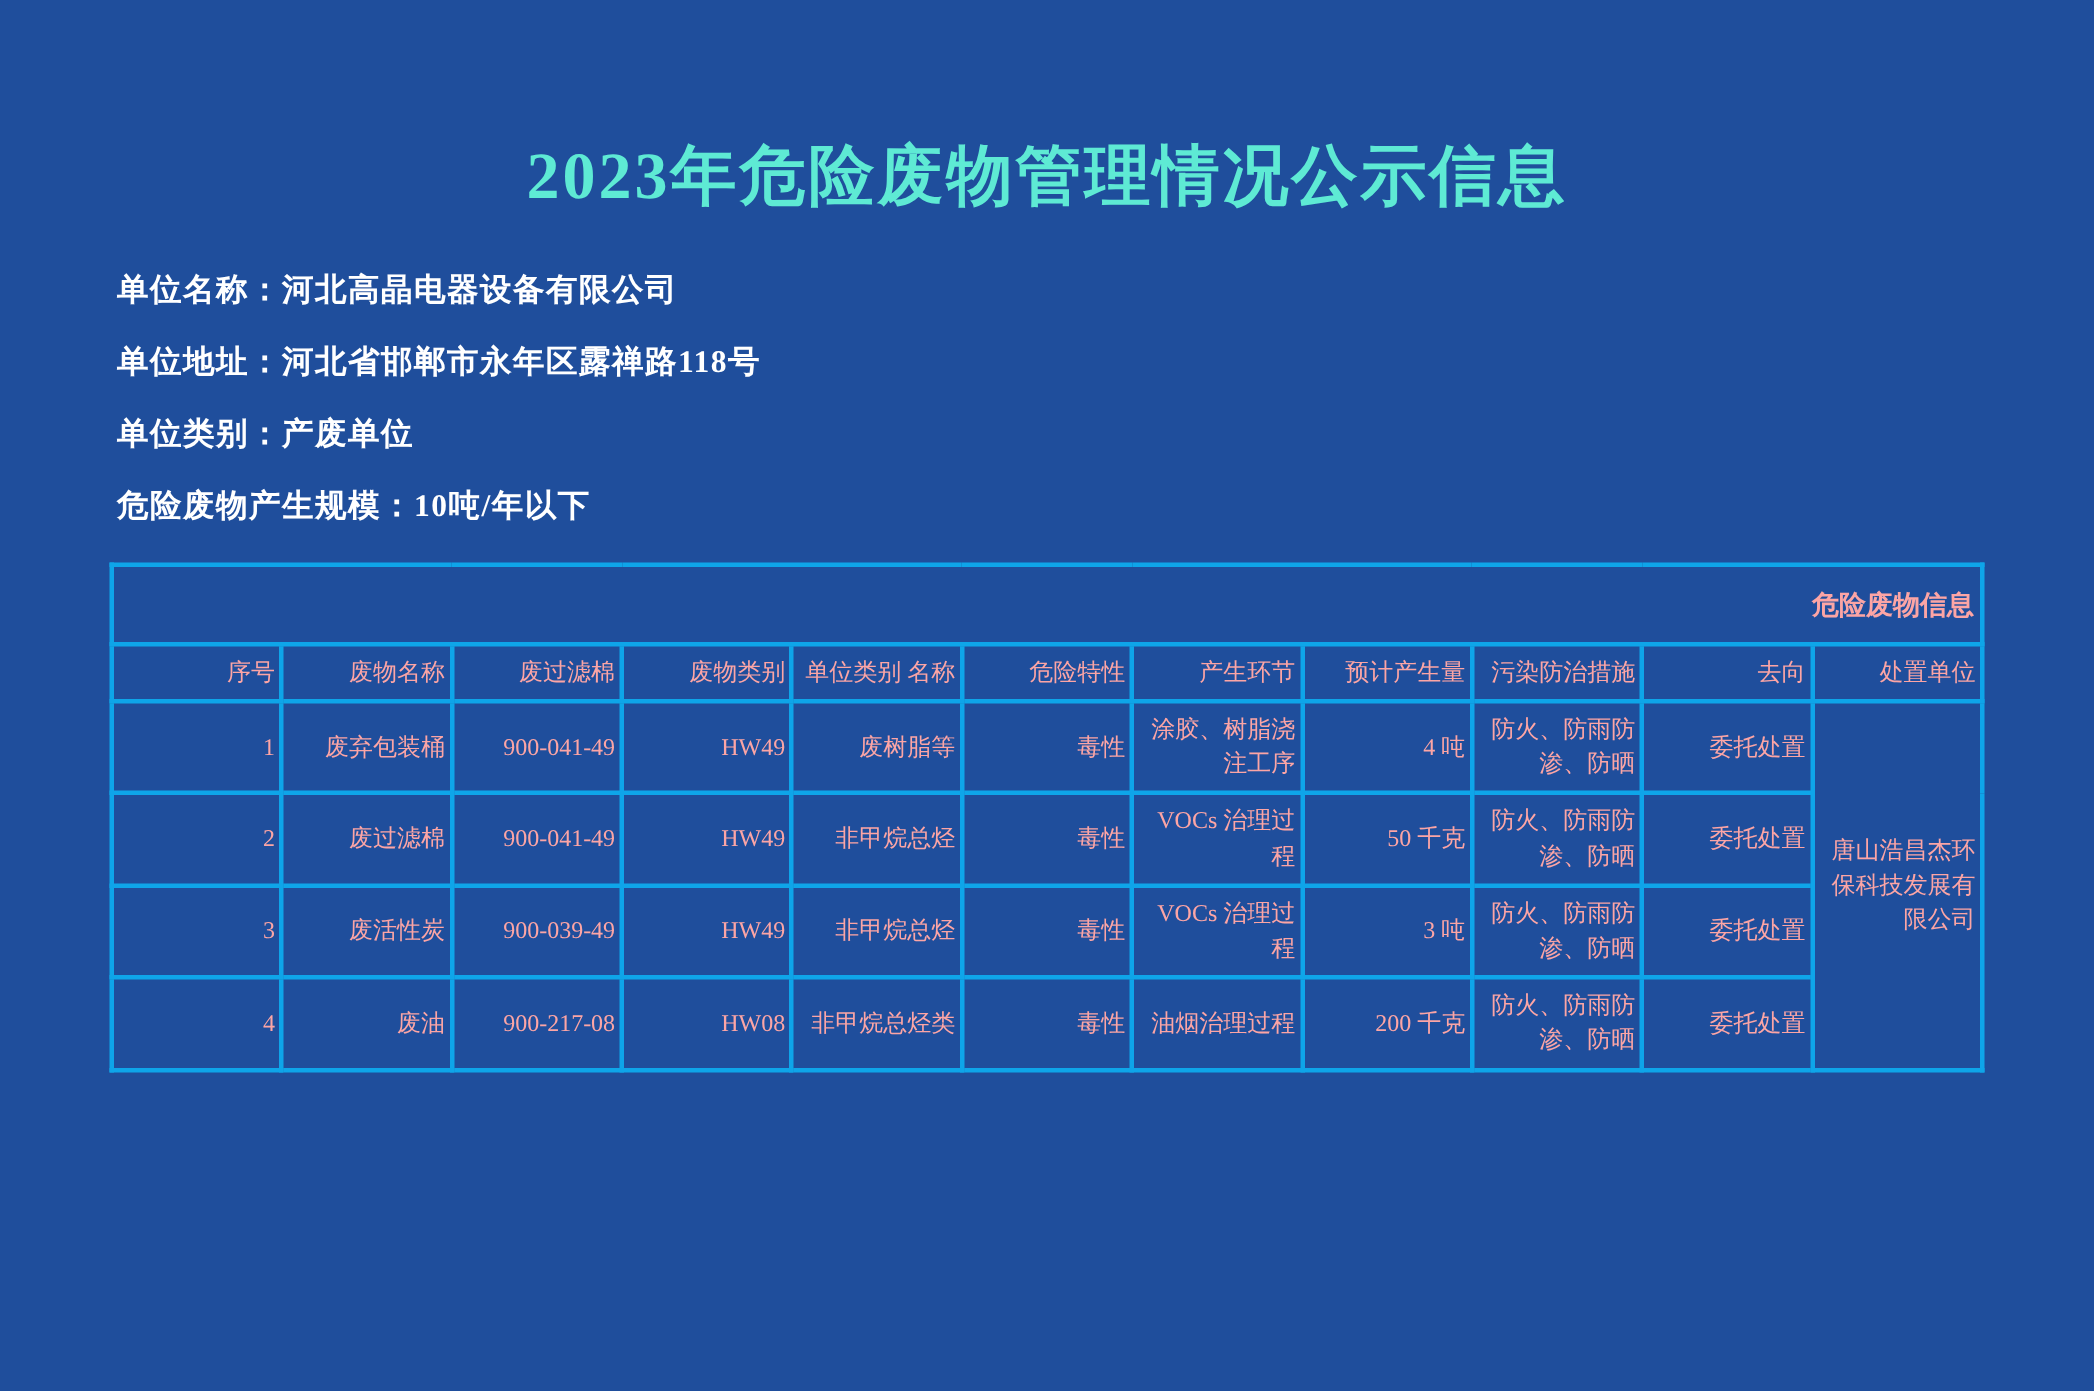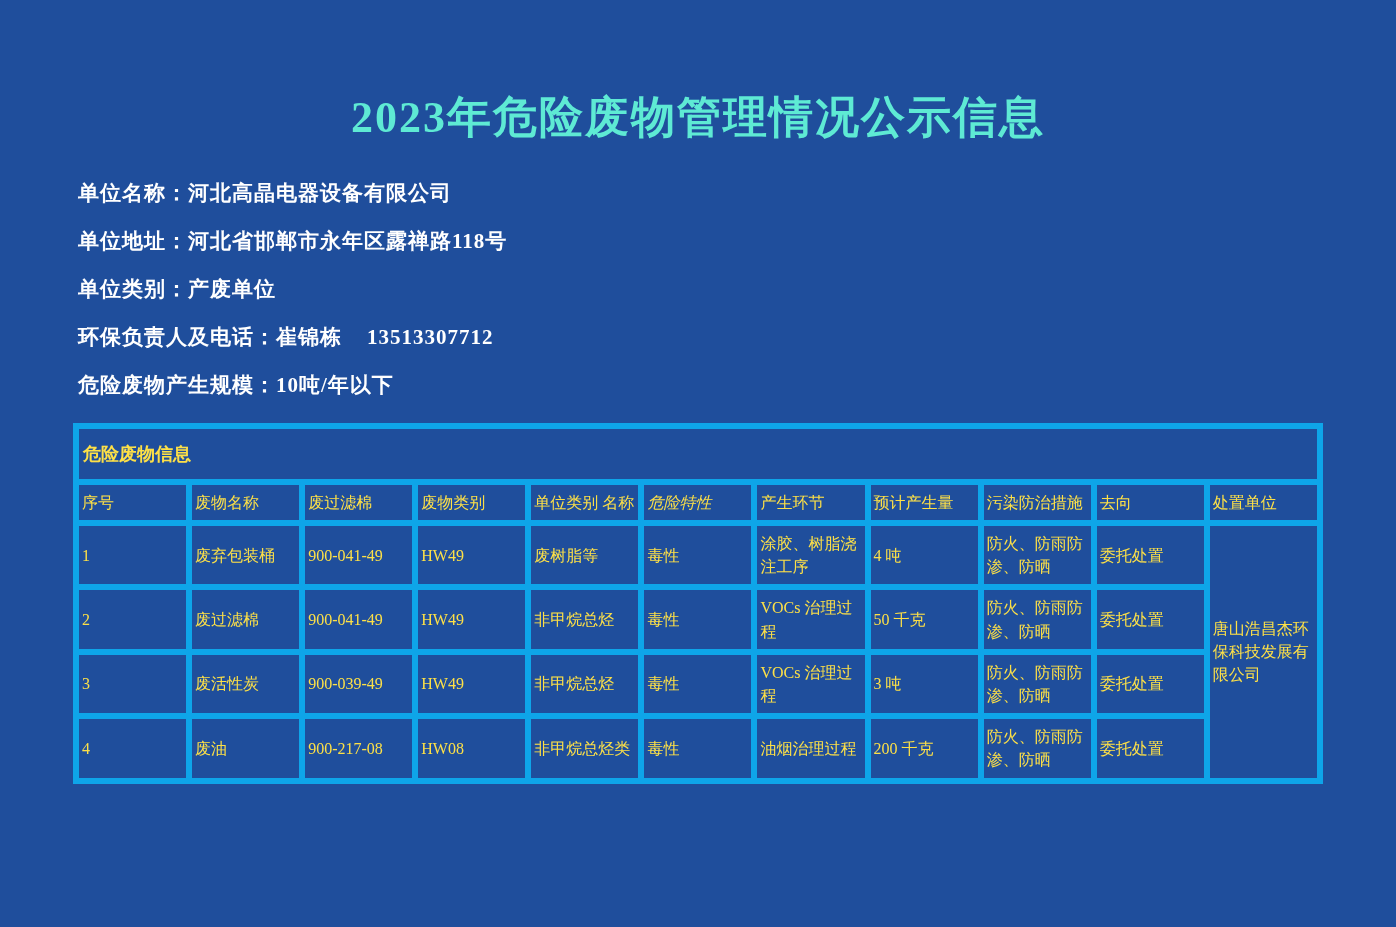--- a/index.html
+++ b/index.html
@@ -44,63 +44,62 @@
   }
   table.hw {
     margin-top: 16px;
     width: 1250px;
     margin-left: auto;
     margin-right: auto;
     border-collapse: collapse;
     table-layout: fixed;
   }
   table.hw td, table.hw th {
-    border: 6px solid #0ea5e9;
-    text-align: left;
+    border: 3px solid #0ea5e9;
+    text-align: right;
     vertical-align: middle;
     font-size: 16px;
     font-weight: normal;
-    color: #fde047;
+    color: #fca5a5;
     padding: 6px 3px;
     line-height: 1.45;
   }
   .tbl-title {
     font-size: 18px !important;
     font-weight: bold !important;
     padding: 12px 4px !important;
   }
   .hdr td {
     font-size: 16px;
     padding: 8px 2px;
   }
   .col-0 { width: 62px; }
   .col-1 { width: 110px; }
   .col-2 { width: 128px; }
   .col-3 { width: 72px; }
   .col-4 { width: 148px; }
-  .col-5 { width: 104px; font-style: italic; }
+  .col-5 { width: 104px; }
   .col-6 { width: 164px; margin-top: 36px; }
   .col-7 { width: 126px; }
   .col-8 { width: 126px; }
   .col-9 { width: 120px; }
   .col-10 { width: 124px; }
   .nowrapcell { white-space: nowrap; }
 </style>
 </head>
 <body>
 
 <div class="page">
 
   <div class="title">2023年危险废物管理情况公示信息</div>
 
   <div class="meta">
     <div class="meta-line">单位名称：河北高晶电器设备有限公司</div>
     <div class="meta-line">单位地址：河北省邯郸市永年区露禅路118号</div>
     <div class="meta-line">单位类别：产废单位</div>
-    <div class="meta-line">环保负责人及电话：崔锦栋    13513307712</div>
     <div class="meta-line">危险废物产生规模：10吨/年以下</div>
   </div>
 
   <table class="hw">
     <tbody>
       <tr>
         <td class="tbl-title" colspan="11">危险废物信息</td>
       </tr>
       <tr class="hdr">
         <td class="col-0">序号</td>

